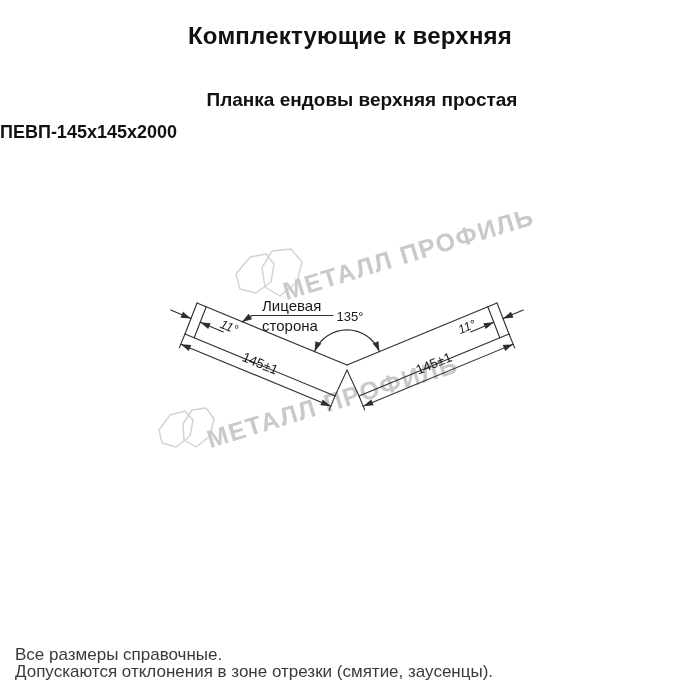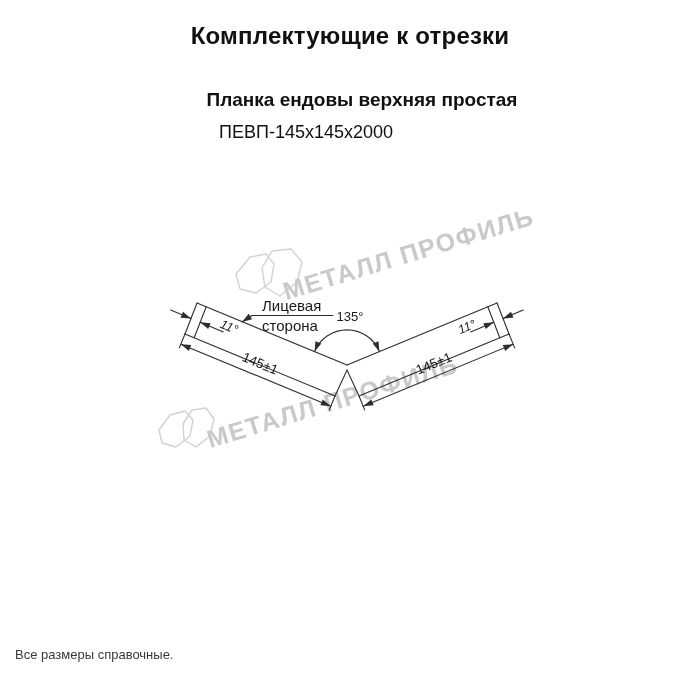--- a/index.html
+++ b/index.html
@@ -9,44 +9,44 @@
   }
   .page-title{
     position:absolute;top:22px;left:0;width:700px;text-align:center;
     font-size:24px;font-weight:bold;color:#111;letter-spacing:0.2px;
   }
   .product-name{
     position:absolute;top:89px;left:12px;width:700px;text-align:center;
     font-size:19px;font-weight:bold;color:#111;
   }
   .product-code{
-    position:absolute;top:122px;left:0;width:612px;text-align:center;
-    font-size:18px;font-weight:normal;color:#111;
+    position:absolute;top:122px;left:0;width:612px;
+    font-size:18px;font-weight:bold;color:#111;
   }
   .footer-notes{
     position:absolute;left:15px;top:646px;
-    font-size:13px;line-height:17px;color:#3a3a3a;
+    font-size:17px;line-height:17px;color:#3a3a3a;
   }
   svg.diagram{position:absolute;left:0;top:0;}
   .dline{stroke:#2e2e2e;stroke-width:1.1;fill:none;stroke-linecap:round;}
   .arrow{fill:#2e2e2e;stroke:none;}
   .wm-text{
     font-family:"Liberation Sans", sans-serif;font-weight:bold;font-size:25px;
     fill:#c9c9c9;letter-spacing:1.5px;
   }
   .wm-logo{stroke:#d2d2d2;stroke-width:1.4;fill:none;stroke-linejoin:round;}
   .lbl{font-family:"Liberation Sans", sans-serif;font-size:15px;fill:#1a1a1a;}
   .lbl-angle{font-family:"Liberation Sans", sans-serif;font-size:13px;fill:#1a1a1a;}
   .lbl-dim{font-family:"Liberation Sans", sans-serif;font-size:13.5px;fill:#1a1a1a;}
   .lbl-edge{font-family:"Liberation Sans", sans-serif;font-size:12.5px;font-style:italic;fill:#1a1a1a;}
 </style>
 </head>
 <body>
 
-<div class="page-title">Комплектующие к отрезки</div>
+<div class="page-title">Комплектующие к верхняя</div>
 <div class="product-name">Планка ендовы верхняя простая</div>
 <div class="product-code">ПЕВП-145х145х2000</div>
 
 <svg class="diagram" width="700" height="700" viewBox="0 0 700 700">
 
   <g>
     <path class="wm-logo" d="M236,274 L250,257 L266,254 L274,264 L271,282 L256,293 L240,289 Z"></path>
     <path class="wm-logo" d="M262,268 L272,251 L291,249 L302,262 L297,282 L280,296 L265,287 Z"></path>
     <text class="wm-text" transform="translate(411,262) rotate(-17)" text-anchor="middle">МЕТАЛЛ ПРОФИЛЬ</text>
   </g>
@@ -104,13 +104,14 @@
     <text class="lbl-angle" x="350" y="321" text-anchor="middle">135°</text>
     <text class="lbl-edge" transform="translate(229,327) rotate(22.5)" text-anchor="middle" y="4">11°</text>
     <text class="lbl-edge" transform="translate(467,327) rotate(-22.5)" text-anchor="middle" y="4">11°</text>
     <text class="lbl-dim" transform="translate(260,364) rotate(22.5)" text-anchor="middle" y="4">145±1</text>
     <text class="lbl-dim" transform="translate(434,364) rotate(-22.5)" text-anchor="middle" y="4">145±1</text>
   </g>
 </svg>
 
 <div class="footer-notes">
   <div>Все размеры справочные.</div>
+  <div>Допускаются отклонения в зоне отрезки (смятие, заусенцы).</div>
 </div>
 
 </body></html>

